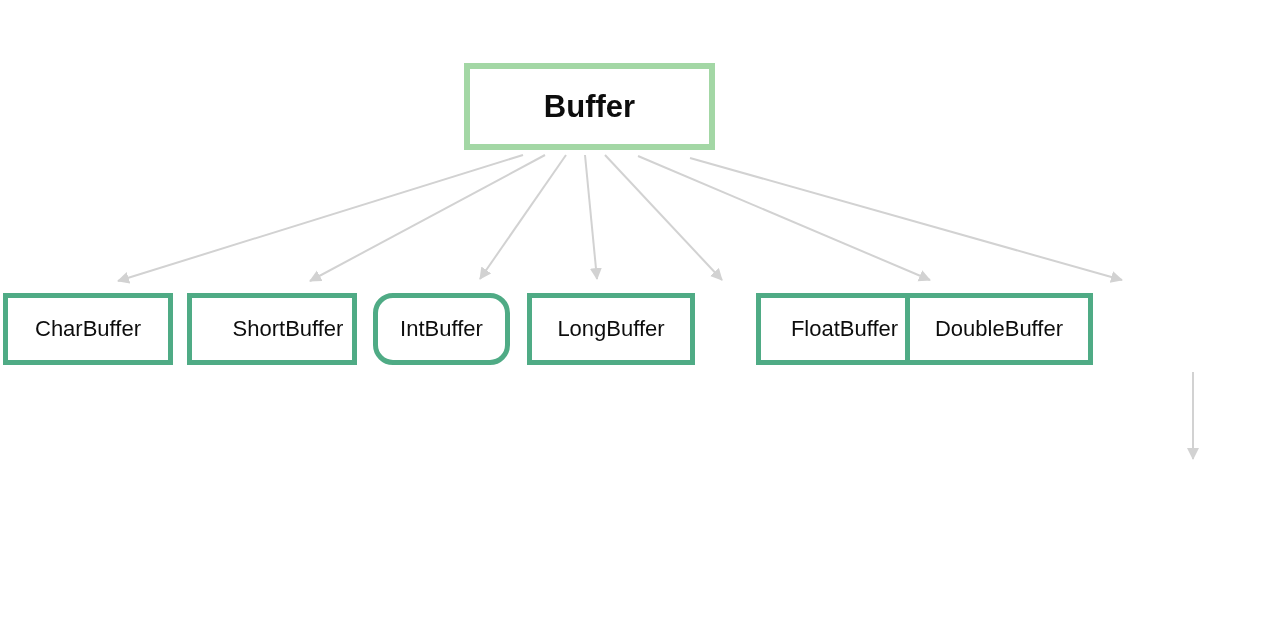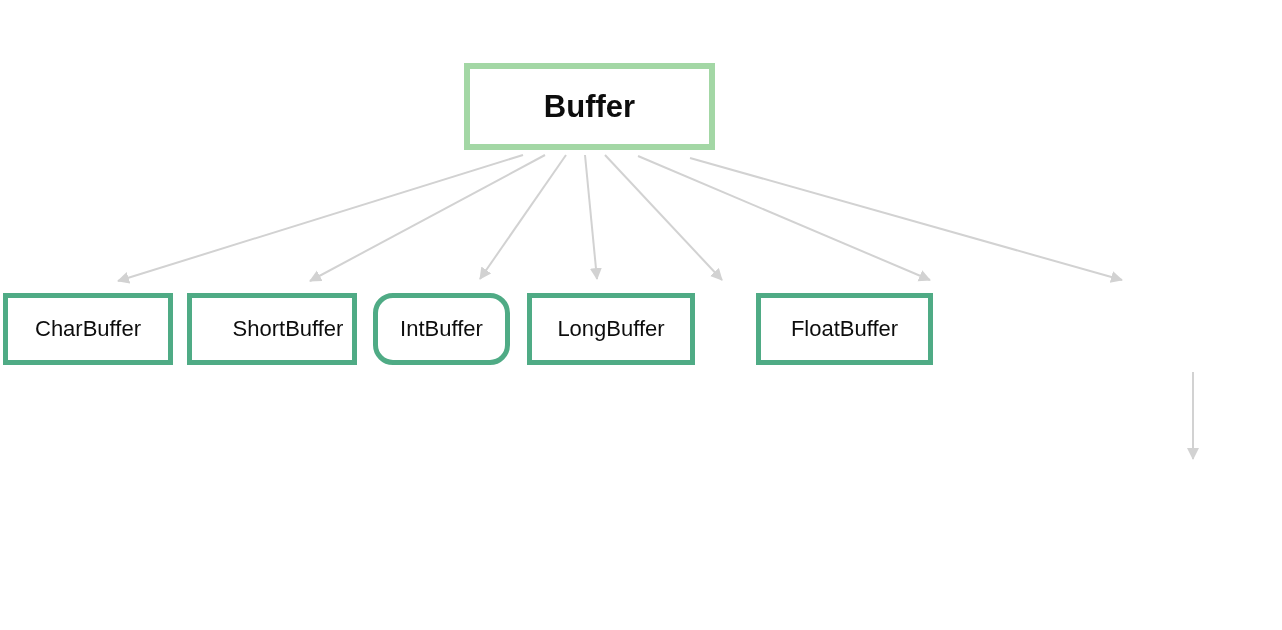--- a/index.html
+++ b/index.html
@@ -75,16 +75,17 @@
   <div class="node node-child" style="left:3px; top:293px; width:170px; height:72px;">CharBuffer</div>
 
   <div class="node node-child" style="left:187px; top:293px; width:170px; height:72px;padding-left:32px;">ShortBuffer</div>
 
   <div class="node node-child" style="left:373px; top:293px; width:137px; height:72px;border-radius:20px;">IntBuffer</div>
 
   <div class="node node-child" style="left:527px; top:293px; width:168px; height:72px;">LongBuffer</div>
 
   <div class="node node-child" style="left:708px; top:293px; width:177px; height:72px;margin-left:48px;">FloatBuffer</div>
 
+  <div class="node node-child" style="left:905px; top:293px; width:188px; height:72px;">DoubleBuffer</div>
 
 
 
 </div>
 
 </body></html>

